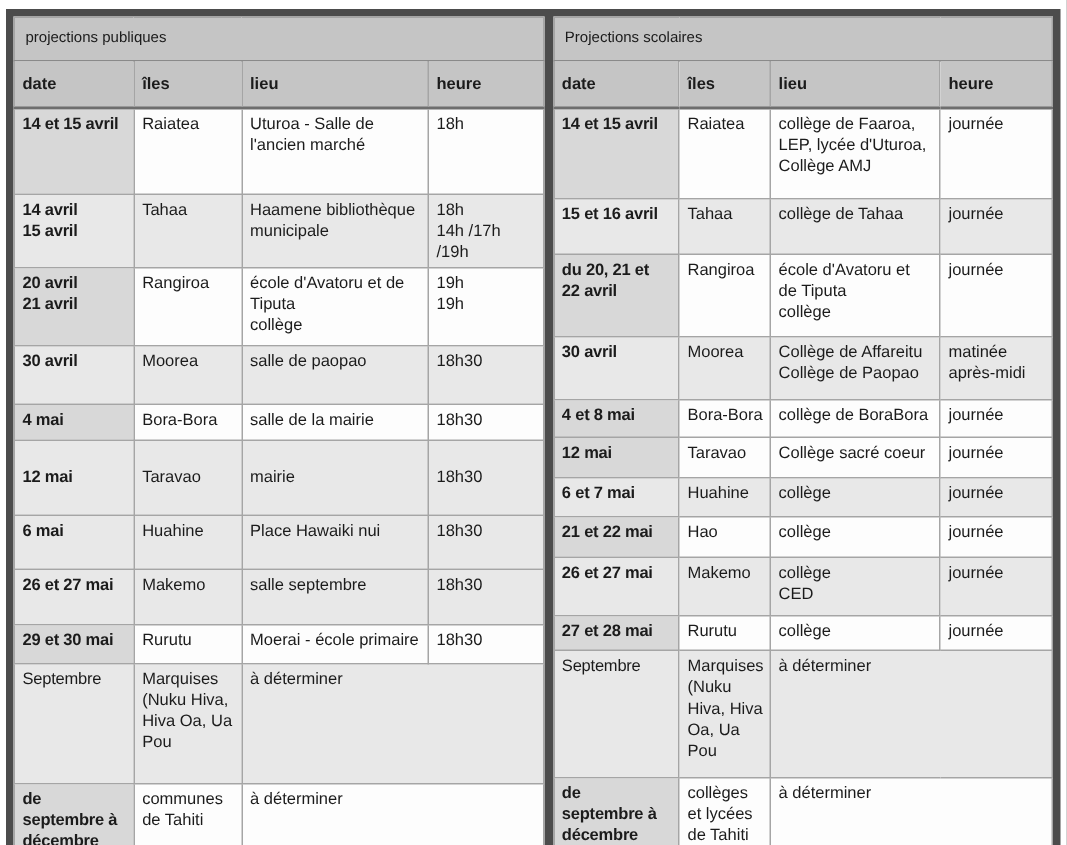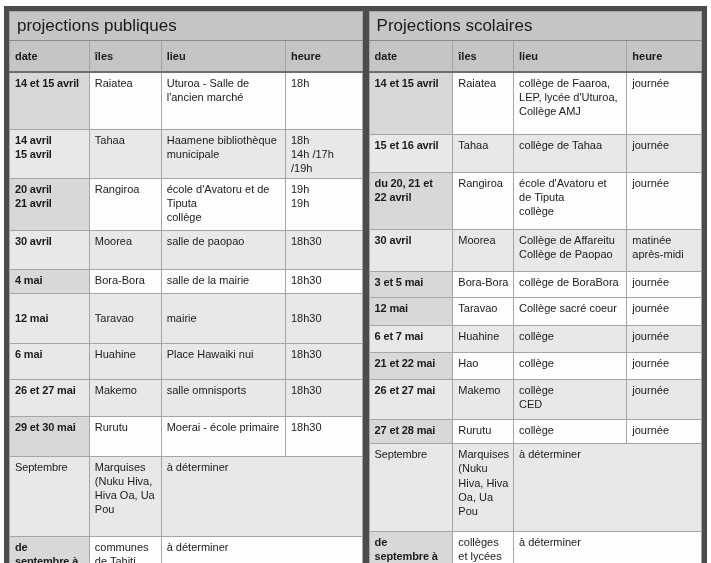--- a/index.html
+++ b/index.html
@@ -26,21 +26,21 @@
     line-height: 1.28;
     padding: 3px 4px 3px 5px;
     vertical-align: top;
     overflow: hidden;
     white-space: pre-line;
     text-align: left;
   }
 
   tr.title-row th {
     background: #c5c5c5;
-    font-size: 17px;
+    font-size: 10px;
     font-weight: normal;
     height: 22px;
     vertical-align: middle;
     padding-left: 7px;
     border-bottom: 1px solid #8a8a8a;
   }
 
   tr.colhead th {
     background: #c5c5c5;
     font-weight: bold;
@@ -135,24 +135,24 @@
         </tr>
         <tr class="gray" style="height: 36px;">
           <td class="datecol">6 mai</td>
           <td class="cell-iles">Huahine</td>
           <td class="cell-lieu">Place Hawaiki nui</td>
           <td class="cell-heure">18h30</td>
         </tr>
         <tr class="gray" style="height: 37px;">
           <td class="datecol">26 et 27 mai</td>
           <td class="cell-iles">Makemo</td>
-          <td class="cell-lieu">salle omnisports</td>
-          <td class="cell-heure">18h30</td>
-        </tr>
-        <tr style="height: 40px; margin-left: 34px;">
+          <td class="cell-lieu">salle septembre</td>
+          <td class="cell-heure">18h30</td>
+        </tr>
+        <tr style="height: 26px; margin-left: 34px;">
           <td class="datecol">29 et 30 mai</td>
           <td class="cell-iles">Rurutu</td>
           <td class="cell-lieu">Moerai - école primaire</td>
           <td class="cell-heure">18h30</td>
         </tr>
         <tr class="gray" style="height: 80px;">
           <td class="datecol nobold">Septembre</td>
           <td class="cell-iles">Marquises
 (Nuku Hiva,
 Hiva Oa, Ua
@@ -214,21 +214,21 @@
         </tr>
         <tr class="gray" style="height: 39px;">
           <td class="datecol">30 avril</td>
           <td class="cell-iles">Moorea</td>
           <td class="cell-lieu">Collège de Affareitu
 Collège de Paopao</td>
           <td class="cell-heure">matinée
 après-midi</td>
         </tr>
         <tr style="height: 24px;">
-          <td class="datecol">3 et 5 mai</td>
+          <td class="datecol">4 et 8 mai</td>
           <td class="cell-iles">Bora-Bora</td>
           <td class="cell-lieu">collège de BoraBora</td>
           <td class="cell-heure">journée</td>
         </tr>
         <tr style="height: 25px;">
           <td class="datecol">12 mai</td>
           <td class="cell-iles">Taravao</td>
           <td class="cell-lieu">Collège sacré coeur</td>
           <td class="cell-heure">journée</td>
         </tr>

